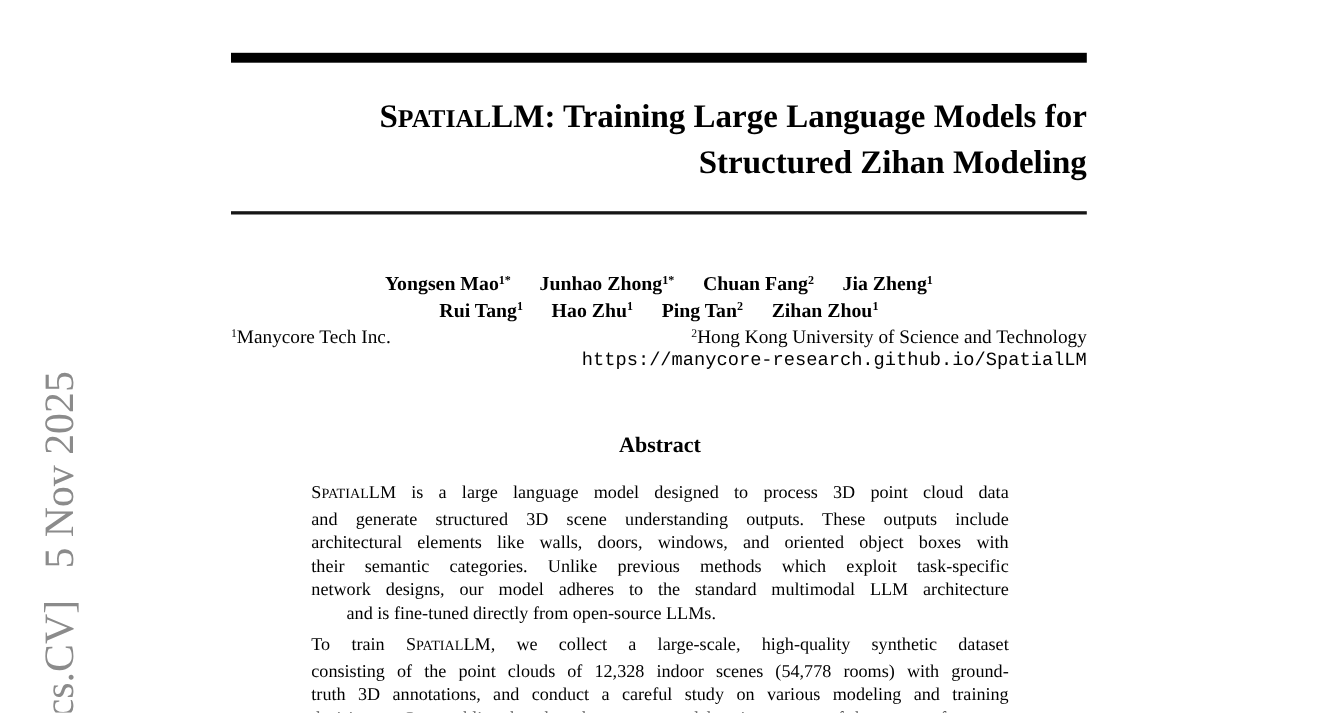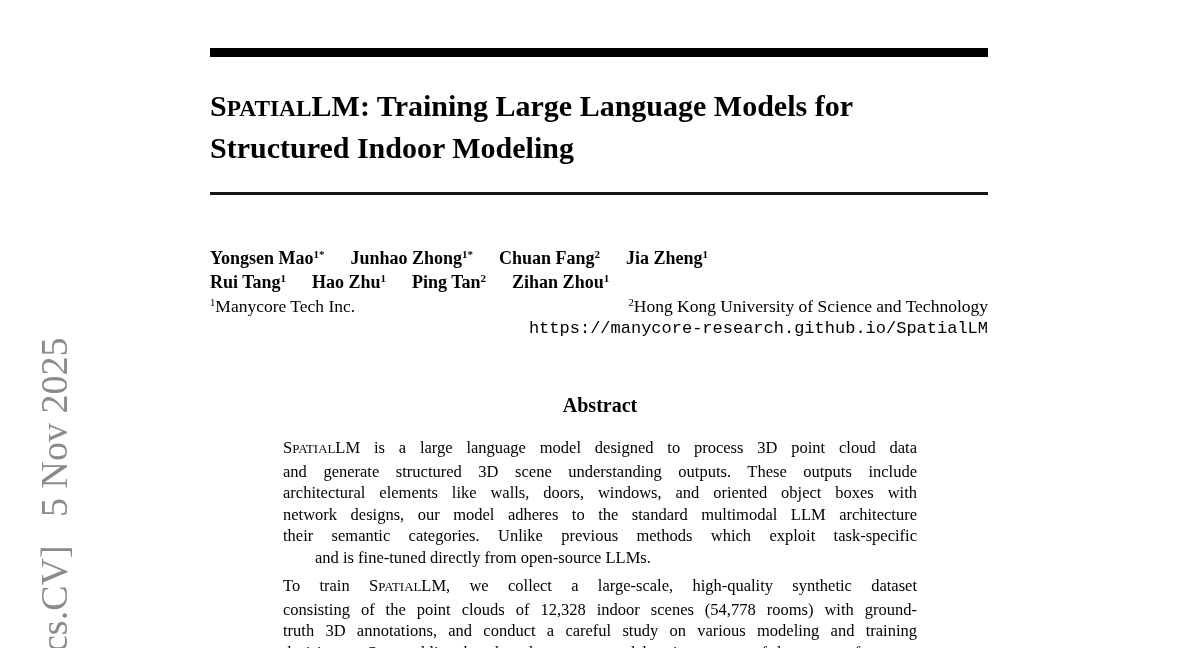--- a/index.html
+++ b/index.html
@@ -16,27 +16,27 @@
     font-size:38px; line-height:44px; white-space:pre;
     color:#8b8b8b;
   }
 
   
   .rule-thick { position:absolute; left:210px; top:48px;  width:778px; height:9px; background:#000; }
   .rule-thin  { position:absolute; left:210px; top:192px; width:778px; height:3px; background:#161616; }
 
   .title {
     position:absolute; left:210px; top:86px; width:778px;
-    text-align:left; font-weight:bold; font-size:30px; line-height:40px;
+    text-align:right; font-weight:bold; font-size:30px; line-height:40px;
   }
   .sc-small { font-size:0.78em; }
 
   .authors-row {
     position:absolute; left:210px; width:778px;
-    display:flex; gap:26px;
+    display:flex; justify-content:center; gap:26px;
     font-weight:bold; font-size:18px; line-height:24px;
   }
   .row1 { top:246px; }
   .row2 { top:270px; }
 
   sup {
     font-size:61%; line-height:0;
     position:relative; top:0.1em; vertical-align:super;
   }
 
@@ -69,21 +69,21 @@
 <body>
 
 <div class="page">
 
   <div class="stamp" style="color: rgb(139, 139, 139);">cs.CV]   5 Nov 2025</div>
 
   <div class="rule-thick"></div>
 
   <div class="title">
     <div><span><span>S</span><span class="sc-small">PATIAL</span><span>LM</span></span>: Training Large Language Models for</div>
-    <div>Structured Indoor Modeling</div>
+    <div>Structured Zihan Modeling</div>
   </div>
 
   <div class="rule-thin"></div>
 
   <div class="authors-row row1">
       <span>Yongsen Mao<sup>1*</sup></span>
       <span>Junhao Zhong<sup>1*</sup></span>
       <span>Chuan Fang<sup>2</sup></span>
       <span>Jia Zheng<sup>1</sup></span>
     </div>
@@ -101,22 +101,22 @@
 
   <div class="url">https://manycore-research.github.io/SpatialLM</div>
 
   <div class="abs-heading">Abstract</div>
 
   <div class="abs-body">
       <div class="para">
         <div class="line"><span><span>S</span><span class="sc-small">PATIAL</span><span>LM</span></span> is a large language model designed to process 3D point cloud data</div>
         <div class="line">and generate structured 3D scene understanding outputs. These outputs include</div>
         <div class="line">architectural elements like walls, doors, windows, and oriented object boxes with</div>
+        <div class="line">their semantic categories. Unlike previous methods which exploit task-specific</div>
         <div class="line">network designs, our model adheres to the standard multimodal LLM architecture</div>
-        <div class="line">their semantic categories. Unlike previous methods which exploit task-specific</div>
         <div class="line plain">and is fine-tuned directly from open-source LLMs.</div>
       </div>
       <div class="para">
         <div class="line">To train <span><span>S</span><span class="sc-small">PATIAL</span><span>LM</span></span>, we collect a large-scale, high-quality synthetic dataset</div>
         <div class="line">consisting of the point clouds of 12,328 indoor scenes (54,778 rooms) with ground-</div>
         <div class="line">truth 3D annotations, and conduct a careful study on various modeling and training</div>
         <div class="line">decisions. On public benchmarks, our model gives state-of-the-art performance</div>
       </div>
     </div>
 

